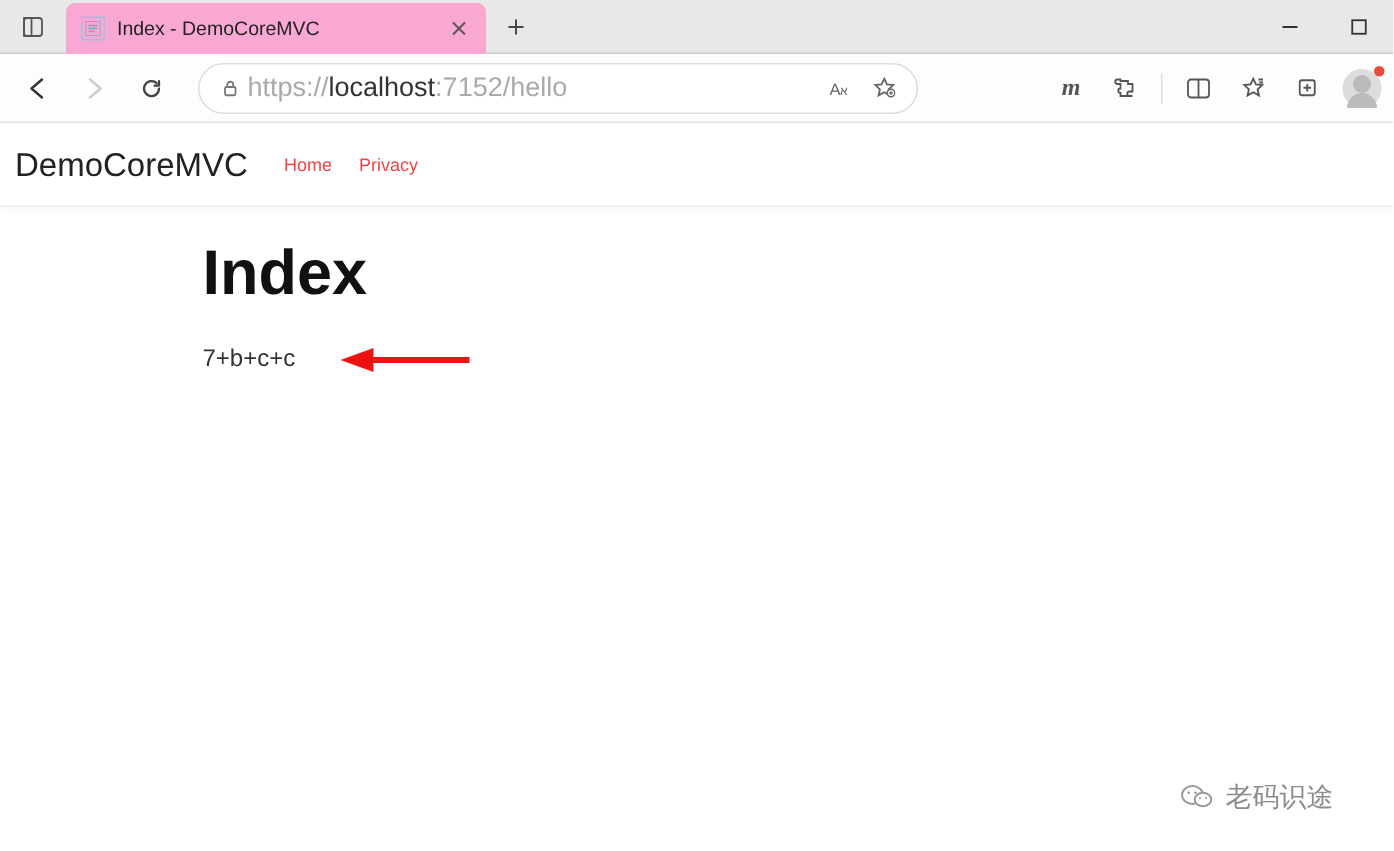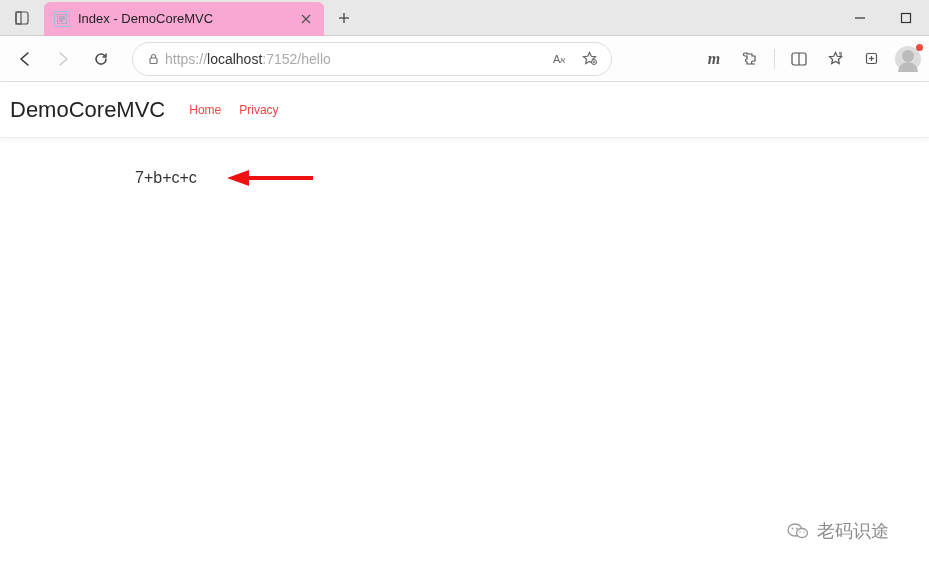--- a/index.html
+++ b/index.html
@@ -64,21 +64,21 @@
       width: 480px;
       height: 34px;
       border: 1px solid #ddd;
       border-radius: 17px;
       display:flex; align-items:center;
       padding: 0 8px;
       margin: 0 6px 0 10px;
       background:#fff;
     }
     .lock-area { width:24px; display:flex; align-items:center; justify-content:center; color:#777; font-size:13px; }
-    .url-text { flex:1; font-size:14px; color:#888; }
+    .url-text { flex:1; font-size:18px; color:#888; }
     .url-text .muted { color:#aaa; }
     .url-text .strong { color:#333; }
     .url-btn { width:28px; height:28px; display:flex; align-items:center; justify-content:center; color:#666; }
     .addr-gap { flex:1; }
     .ext-btn { width:32px; height:32px; display:flex; align-items:center; justify-content:center; color:#555; border-radius:4px; font-size:16px; font-weight:600; }
     .ext-sep { width:1px; height:20px; background:#ddd; margin:0 4px; }
     .avatar { width:26px; height:26px; border-radius:50%; background:#ddd; position:relative; margin-left:4px; }
     .avatar::before { content:''; position:absolute; width:12px;height:12px; background:#bbb; border-radius:50%; top:4px; left:7px;}
     .avatar::after { content:''; position:absolute; width:20px;height:10px; background:#bbb; border-radius:10px 10px 0 0; bottom:0; left:3px;}
     .avatar-dot { position:absolute; top:-2px; right:-2px; width:7px; height:7px; background:#e74c3c; border-radius:50%; }
@@ -232,20 +232,21 @@
   </div>
 </div>
 
 <div class="page-nav">
   <div class="brand">DemoCoreMVC</div>
   <div class="nav-link">Home</div>
   <div class="nav-link">Privacy</div>
 </div>
 
 <div class="main">
+  <h1>Index</h1>
 
 
   <div class="row">
     <span class="val">7+b+c+c</span>
     <svg class="arrow-svg" width="90" height="24" viewBox="0 0 90 24">
       <line x1="20" y1="12" x2="88" y2="12" stroke="#e11" stroke-width="4"></line>
       <polygon points="2,12 24,4 24,20" fill="#e11"></polygon>
     </svg>
   </div>
 </div>

